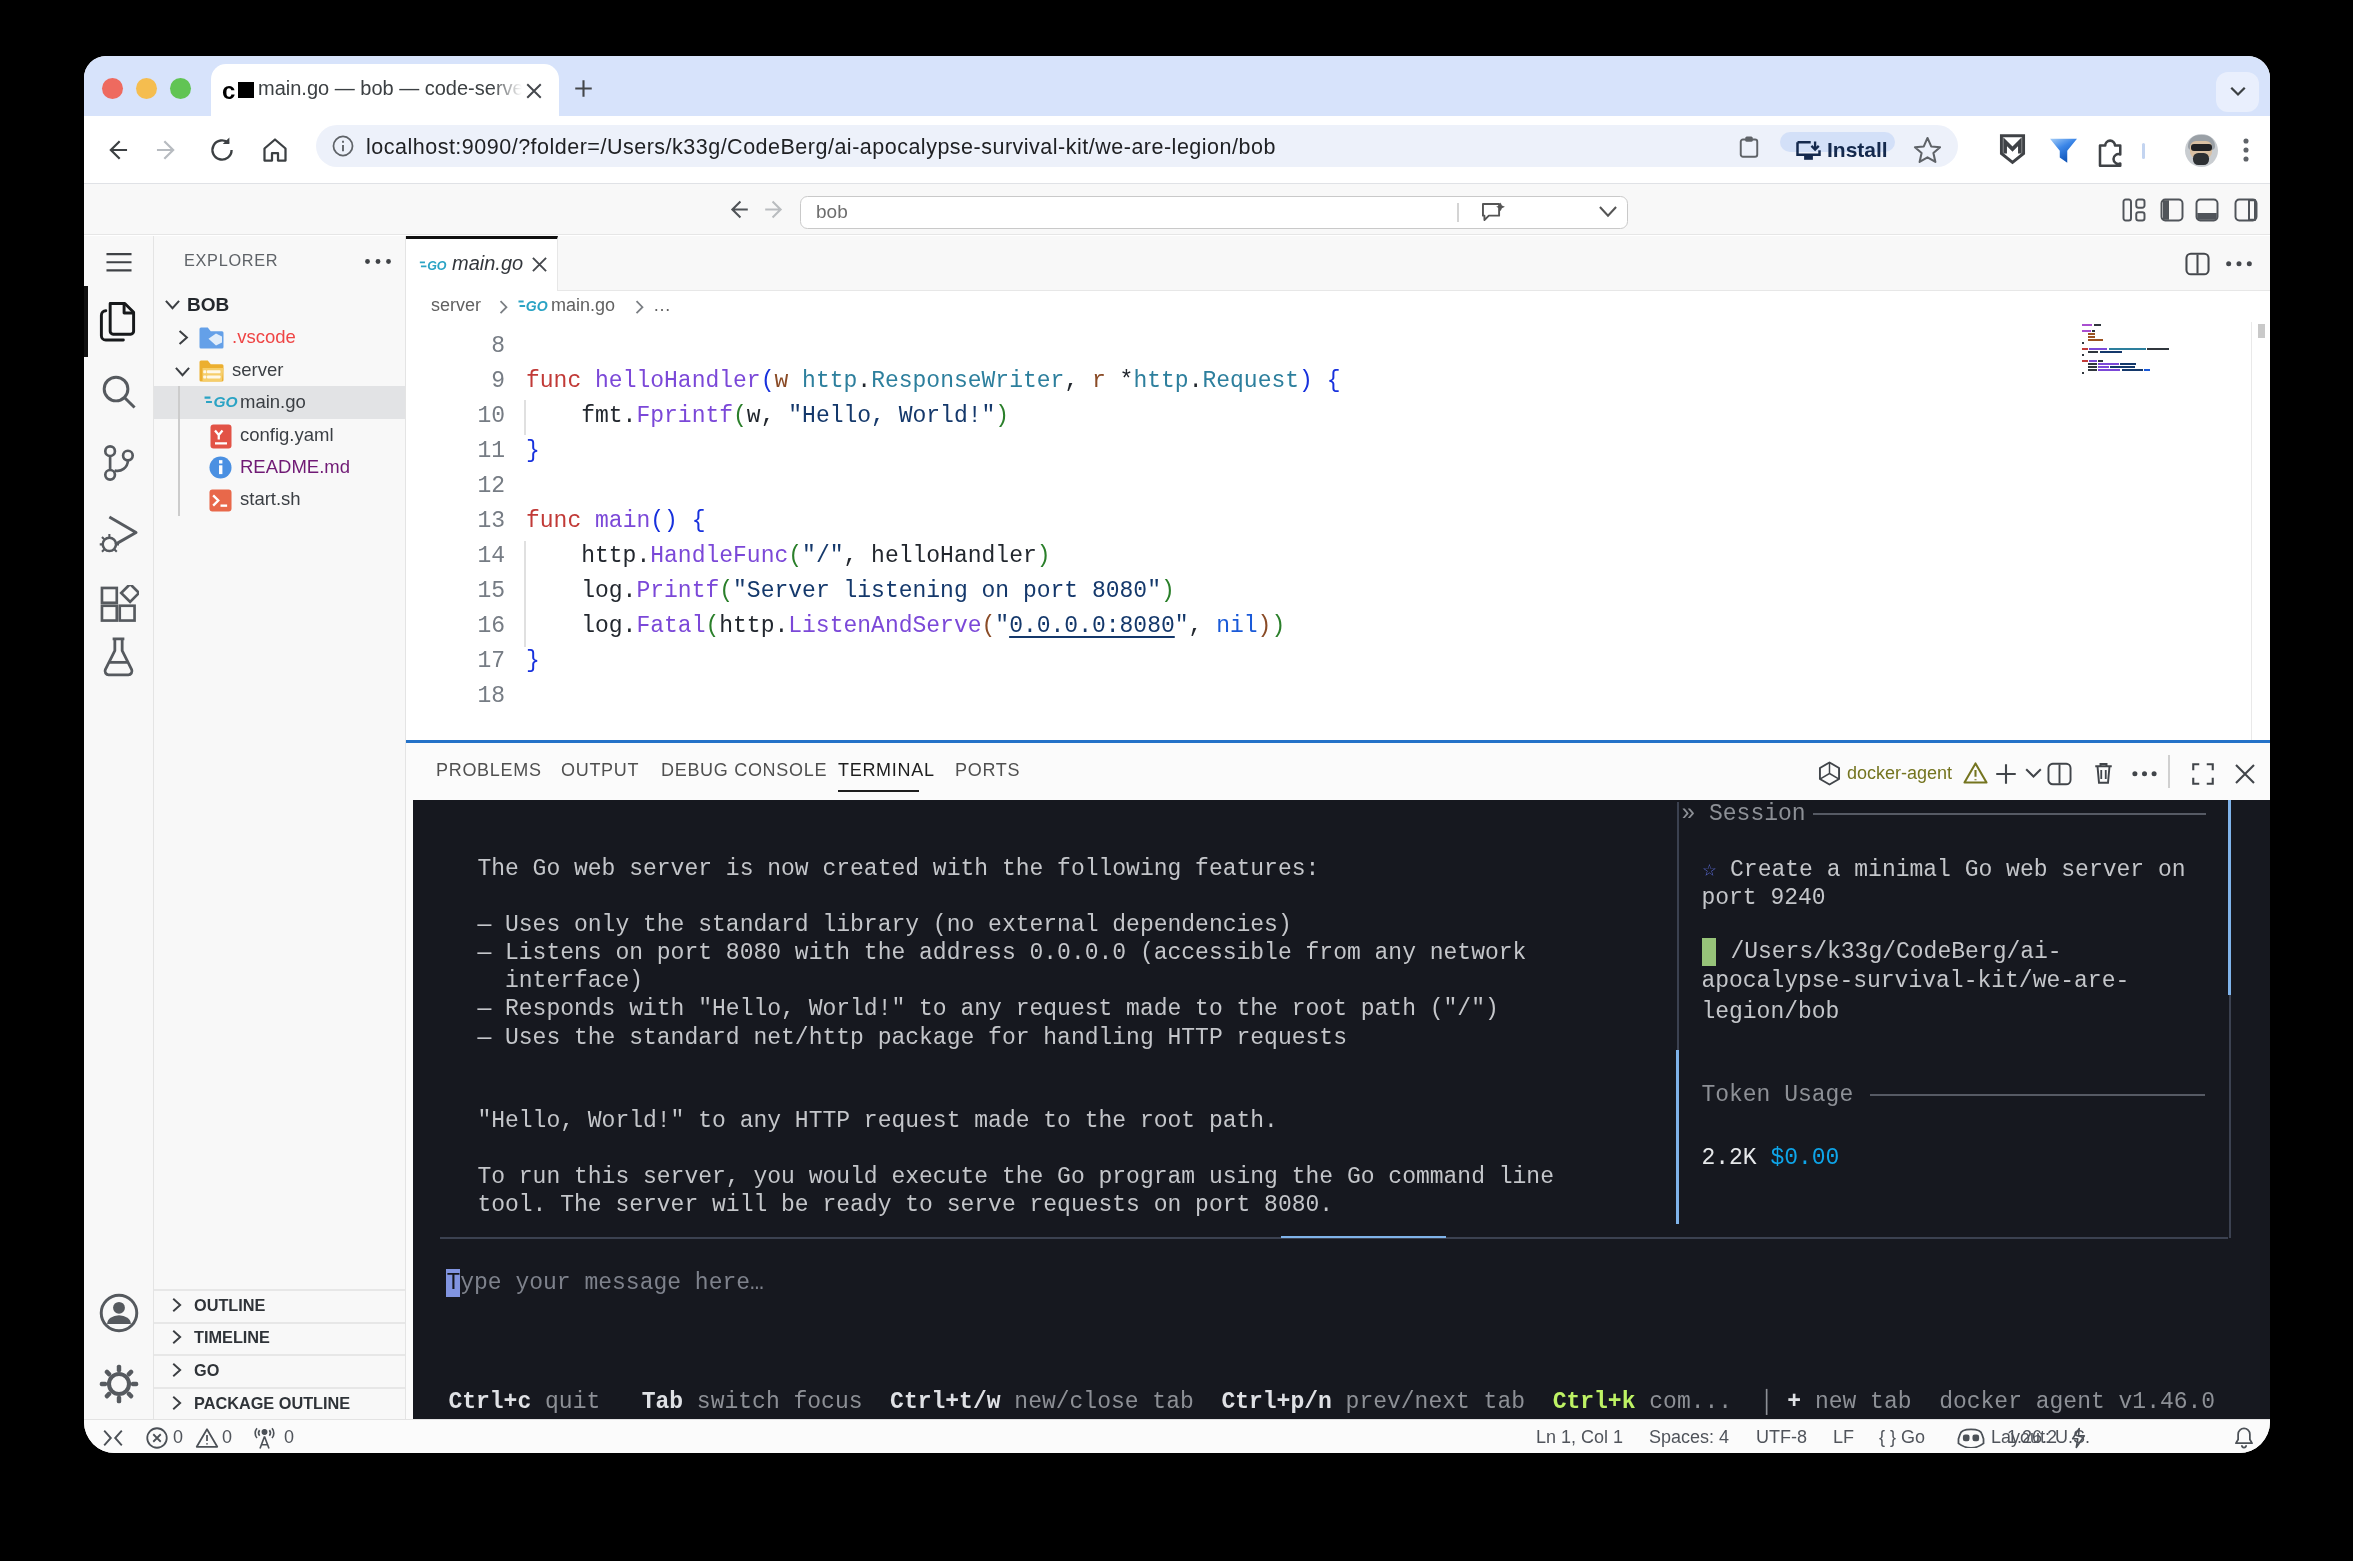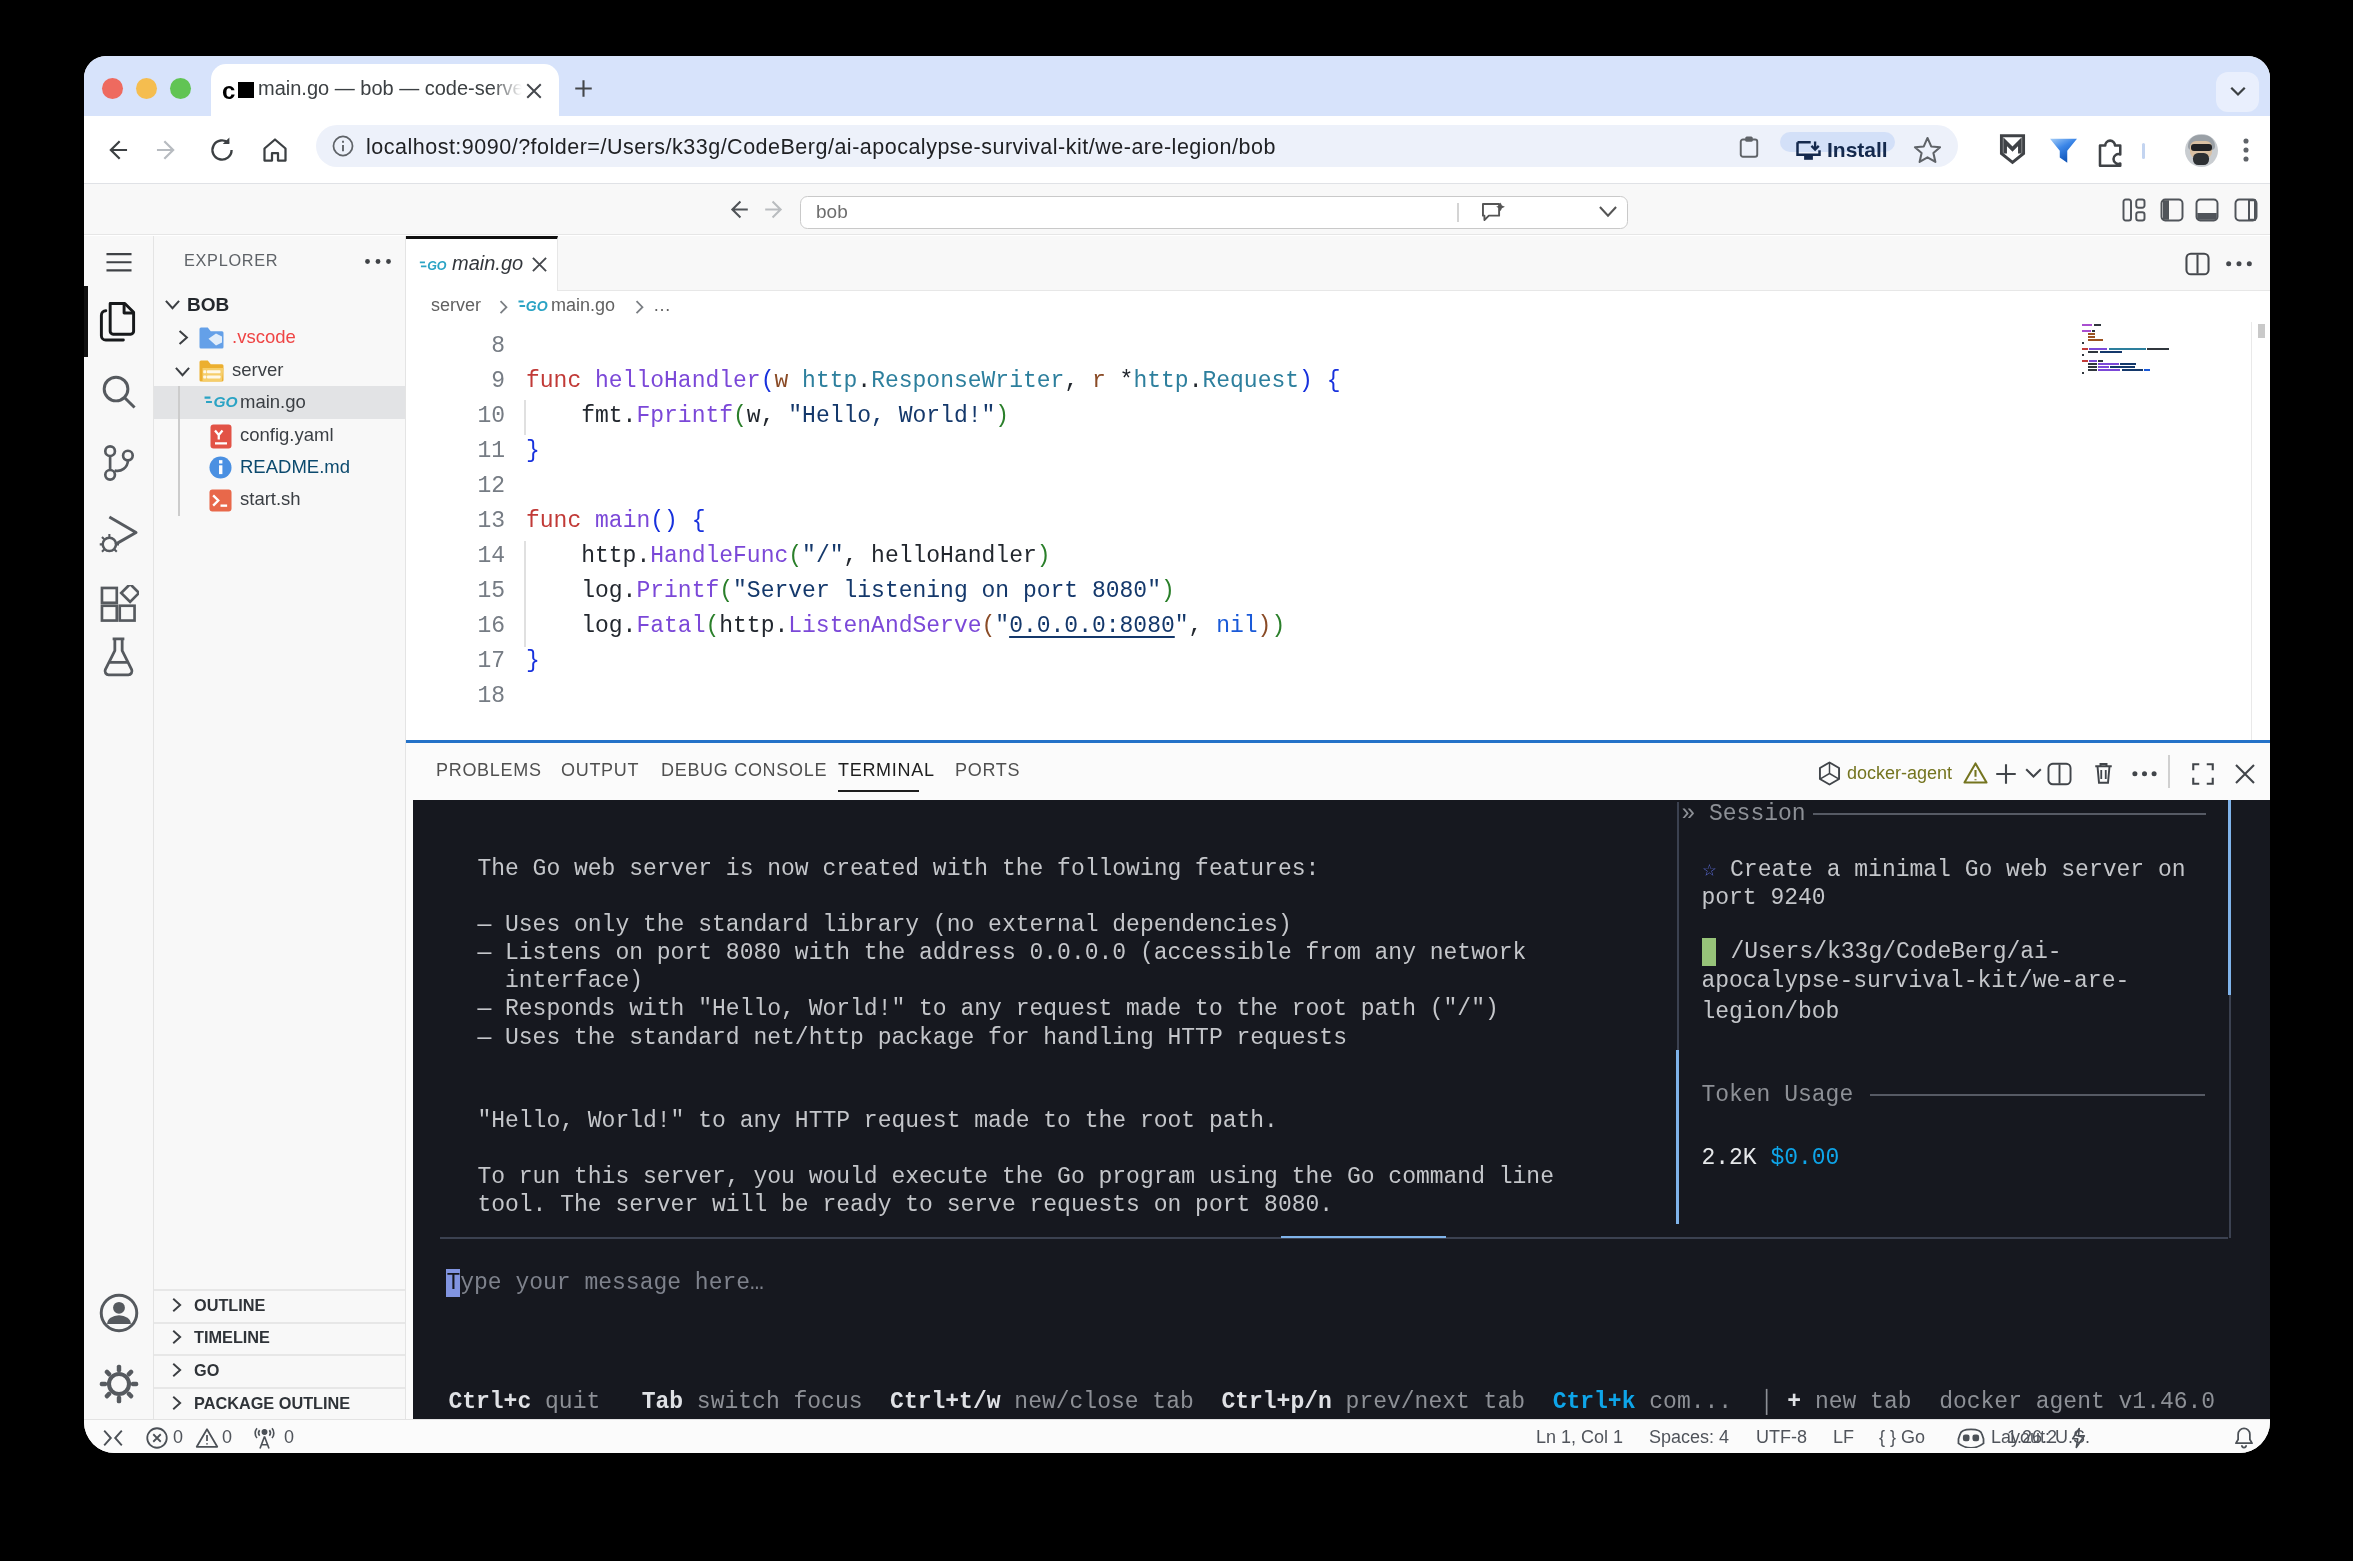--- a/index.html
+++ b/index.html
@@ -303,21 +303,21 @@
           <rect x="2" y="2" width="28" height="32" rx="4" fill="#e25346"></rect>
           <path d="M8 10 l5 6 v6 M18 10 l-5 6 M8 27 h16" stroke="#fff" stroke-width="3" fill="none"></path>
         </svg>
       <div class="abs" style="left:86px; top:188px; font-size:18.5px; color:#3b3f44;">config.yaml</div>
 
       <svg class="abs" style="left:54px; top:219px;" width="25" height="25" viewBox="0 0 34 34">
           <circle cx="17" cy="17" r="15" fill="#4a90e2"></circle>
           <rect x="15" y="14" width="4.6" height="12" fill="#fff"></rect>
           <rect x="15" y="7" width="4.6" height="4.6" fill="#fff"></rect>
         </svg>
-      <div class="abs" style="left:86px; top:220px; font-size:18.5px; color:#0c4a6e;">README.md</div>
+      <div class="abs" style="left:86px; top:220px; font-size:18.5px; color:#701a75;">README.md</div>
 
       <svg class="abs" style="left:54px; top:252px;" width="25" height="25" viewBox="0 0 34 34">
           <rect x="2" y="2" width="30" height="30" rx="4" fill="#e8684a"></rect>
           <path d="M7 10 l7 7 -7 7" stroke="#fff" stroke-width="3.2" fill="none"></path>
           <path d="M17 24 h9" stroke="#fff" stroke-width="3.2"></path>
         </svg>
       <div class="abs" style="left:86px; top:252px; font-size:18.5px; color:#3b3f44;">start.sh</div>
 
       <div class="abs" style="left:0; top:1053px; width:252px; height:1.5px; background:#e7e7e7;"></div>
       <svg class="abs" style="left:13.3px; top:1060px;" width="18" height="18" viewBox="0 0 26 26">
@@ -475,21 +475,21 @@
           <div class="tline" style="left:64px; top:307px;">"Hello, World!" to any HTTP request made to the root path.</div>
           <div class="tline" style="left:64px; top:363px;">To run this server, you would execute the Go program using the Go command line</div>
           <div class="tline" style="left:64px; top:391px;">tool. The server will be ready to serve requests on port 8080.</div>
 
           <div class="abs" style="left:27px; top:437px; width:1788px; height:1.5px; background:#3b4150;"></div>
           <div class="abs" style="left:868px; top:436px; width:165px; height:2.2px; background:#7fb3ea;"></div>
 
           <div class="abs" style="left:33px; top:469px; width:14px; height:28px; background:#8194e0;"></div>
           <div class="tline" style="left:33px; top:469px; color:#7e828c;"><span style="color:#15171d;">T</span>ype your message here…</div>
 
-          <div class="tline" style="left:35px; top:588px; color:#8d9096;"><b style="color:#dfe1e5;">Ctrl+c</b> quit   <b style="color:#dfe1e5;">Tab</b> switch focus  <b style="color:#dfe1e5;">Ctrl+t/w</b> new/close tab  <b style="color:#dfe1e5;">Ctrl+p/n</b> prev/next tab  <b style="color:#0ea5e9;">Ctrl+k</b> com...  │ <b style="color:#dfe1e5;">+</b> new tab  docker agent v1.46.0</div>
+          <div class="tline" style="left:35px; top:588px; color:#8d9096;"><b style="color:#dfe1e5;">Ctrl+c</b> quit   <b style="color:#dfe1e5;">Tab</b> switch focus  <b style="color:#dfe1e5;">Ctrl+t/w</b> new/close tab  <b style="color:#dfe1e5;">Ctrl+p/n</b> prev/next tab  <b style="color:#bef264;">Ctrl+k</b> com...  │ <b style="color:#dfe1e5;">+</b> new tab  docker agent v1.46.0</div>
 
           <div class="abs" style="left:1264px; top:2.2px; width:1.5px; height:422px; background:#3b4150;"></div>
           <div class="abs" style="left:1263px; top:250px; width:3px; height:174px; background:#7fb3ea;"></div>
           <div class="abs" style="left:1816px; top:0px; width:1.5px; height:438px; background:#3b4150;"></div>
           <div class="abs" style="left:1815px; top:0px; width:3px; height:195px; background:#7fb3ea;"></div>
           <div class="tline" style="left:1268px; top:0px; color:#8d9096;">» Session </div>
           <div class="abs" style="left:1400px; top:13.3px; width:393px; height:1.5px; background:#565a64;"></div>
           <div class="tline" style="left:1289px; top:56px; color:#c4c6ca;"><span style="color:#5b6bd8;">☆</span> Create a minimal Go web server on</div>
           <div class="tline" style="left:1288px; top:84px; color:#c4c6ca;">port 9240</div>
           <div class="abs" style="left:1289px; top:138px; width:14px; height:28px; background:#97c379;"></div>

